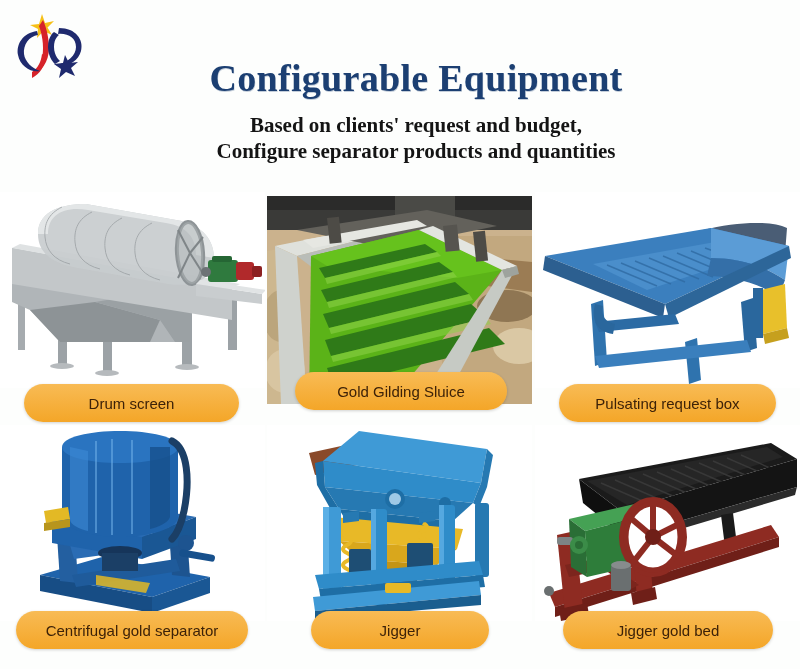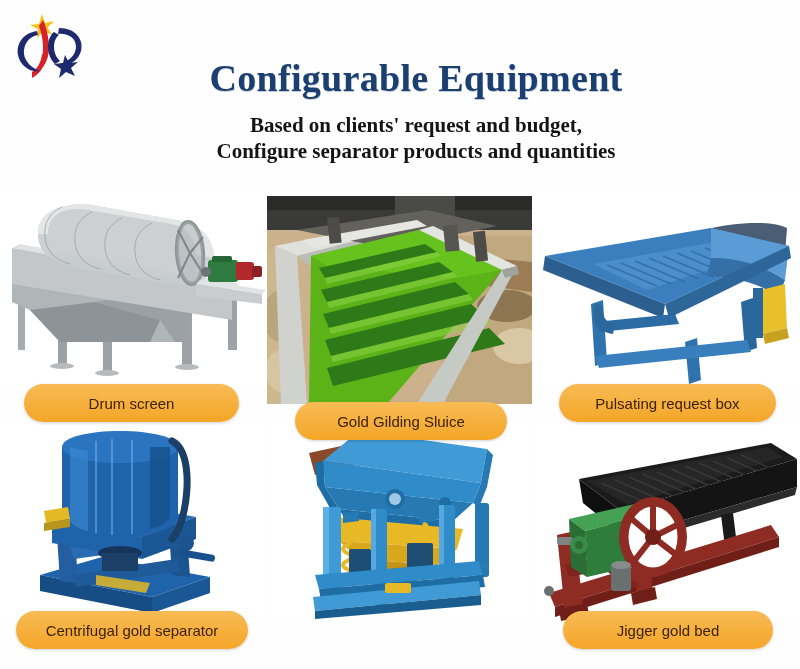--- a/index.html
+++ b/index.html
@@ -93,21 +93,21 @@
     font-weight: 400;
     display: flex;
     align-items: center;
     justify-content: center;
     box-shadow: 0 1px 3px rgba(0,0,0,0.18);
     white-space: nowrap;
     padding: 0 18px;
     z-index: 5;
   }
   .pill.p-drum        { left: 24px;  top: 194px; width: 215px; }
-  .pill.p-gilding     { left: 28px;  top: 212px; width: 212px; }
+  .pill.p-gilding     { left: 28px;  top: 182px; width: 212px; }
   .pill.p-pulsating   { left: 24px;  top: 194px; width: 217px; }
   .pill.p-centrifugal { left: 16px;  top: 188px; width: 232px; }
   .pill.p-jigger      { left: 44px;  top: 188px; width: 178px; }
   .pill.p-shake       { left: 28px;  top: 188px; width: 210px; }
 </style>
 </head>
 <body>
 
 <div class="page">
 
@@ -379,20 +379,21 @@
           <rect x="116" y="148" width="34" height="16" rx="2" fill="#5a5f62"></rect>
 
           <path d="M48 150 L212 136 L216 150 L52 164 Z" fill="#2f8cc9"></path>
           <path d="M52 164 L216 150 L218 162 L54 176 Z" fill="#1e6ea5"></path>
           <path d="M46 172 L212 156 L214 170 L48 186 Z" fill="#3f9ad6"></path>
           <path d="M48 186 L214 170 L214 180 L48 194 Z" fill="#1a5e8f"></path>
 
           <rect x="118" y="158" width="26" height="10" rx="2" fill="#e8b927"></rect>
         </svg>
       </div>
+      <div class="pill p-jigger">Jigger</div>
     </div>
 
     <div class="cell c2 r1">
       <div class="photo">
         <svg viewBox="0 0 265 196" xmlns="http://www.w3.org/2000/svg">
           <rect width="265" height="196" fill="#ffffff"></rect>
 
           <path d="M44 54 L236 18 L262 34 L86 86 Z" fill="#1b1b1b"></path>
           <path d="M52 56 L232 22 L248 32 L92 80 Z" fill="#262626"></path>
 

